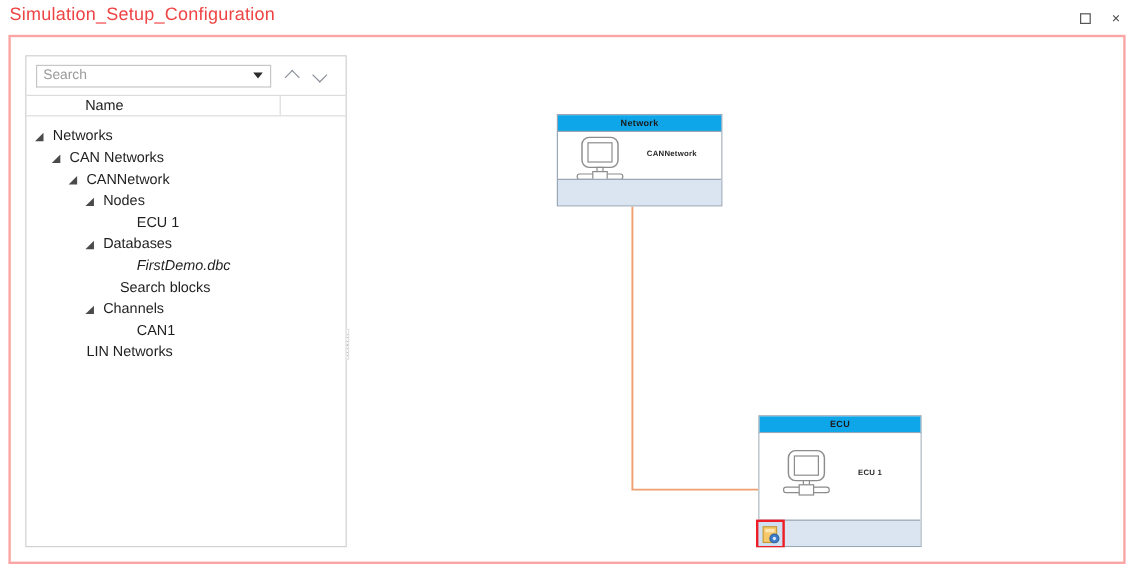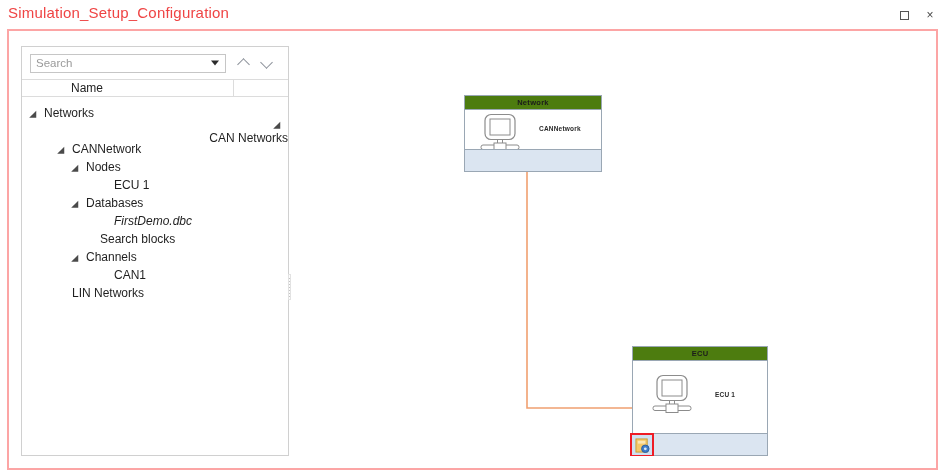--- a/index.html
+++ b/index.html
@@ -162,21 +162,21 @@
   }
 
   .node-box{
     position:absolute;
     border:1px solid #9aa7b4;
     background:#ffffff;
     box-sizing:border-box;
   }
   .node-header{
     height:14px;
-    background:#4d7c0f;
+    background:#0ea5e9;
     border-bottom:1px solid #9aa7b4;
     box-sizing:border-box;
     display:flex;align-items:center;justify-content:center;
     font-size:7.5px;font-weight:bold;color:#1b1b1b;
     letter-spacing:.3px;
   }
   .node-body{
     position:absolute;left:0;right:0;
     background:#fff;
   }
@@ -246,21 +246,21 @@
     <div class="col-header">
       <div class="col-name">Name</div>
       <div class="col-blank"></div>
     </div>
 
     <div class="tree" id="tree-container">
         <div class="tree-row" style="padding-left: 8px;">
           <span class="twisty expanded"></span>
           <span>Networks</span>
         </div>
-        <div class="tree-row" style="padding-left: 22px; flex-direction: column;">
+        <div class="tree-row" style="padding-left: 22px;">
           <span class="twisty expanded"></span>
           <span>CAN Networks</span>
         </div>
         <div class="tree-row" style="padding-left: 36px;">
           <span class="twisty expanded"></span>
           <span>CANNetwork</span>
         </div>
         <div class="tree-row" style="padding-left: 50px;">
           <span class="twisty expanded"></span>
           <span>Nodes</span>

